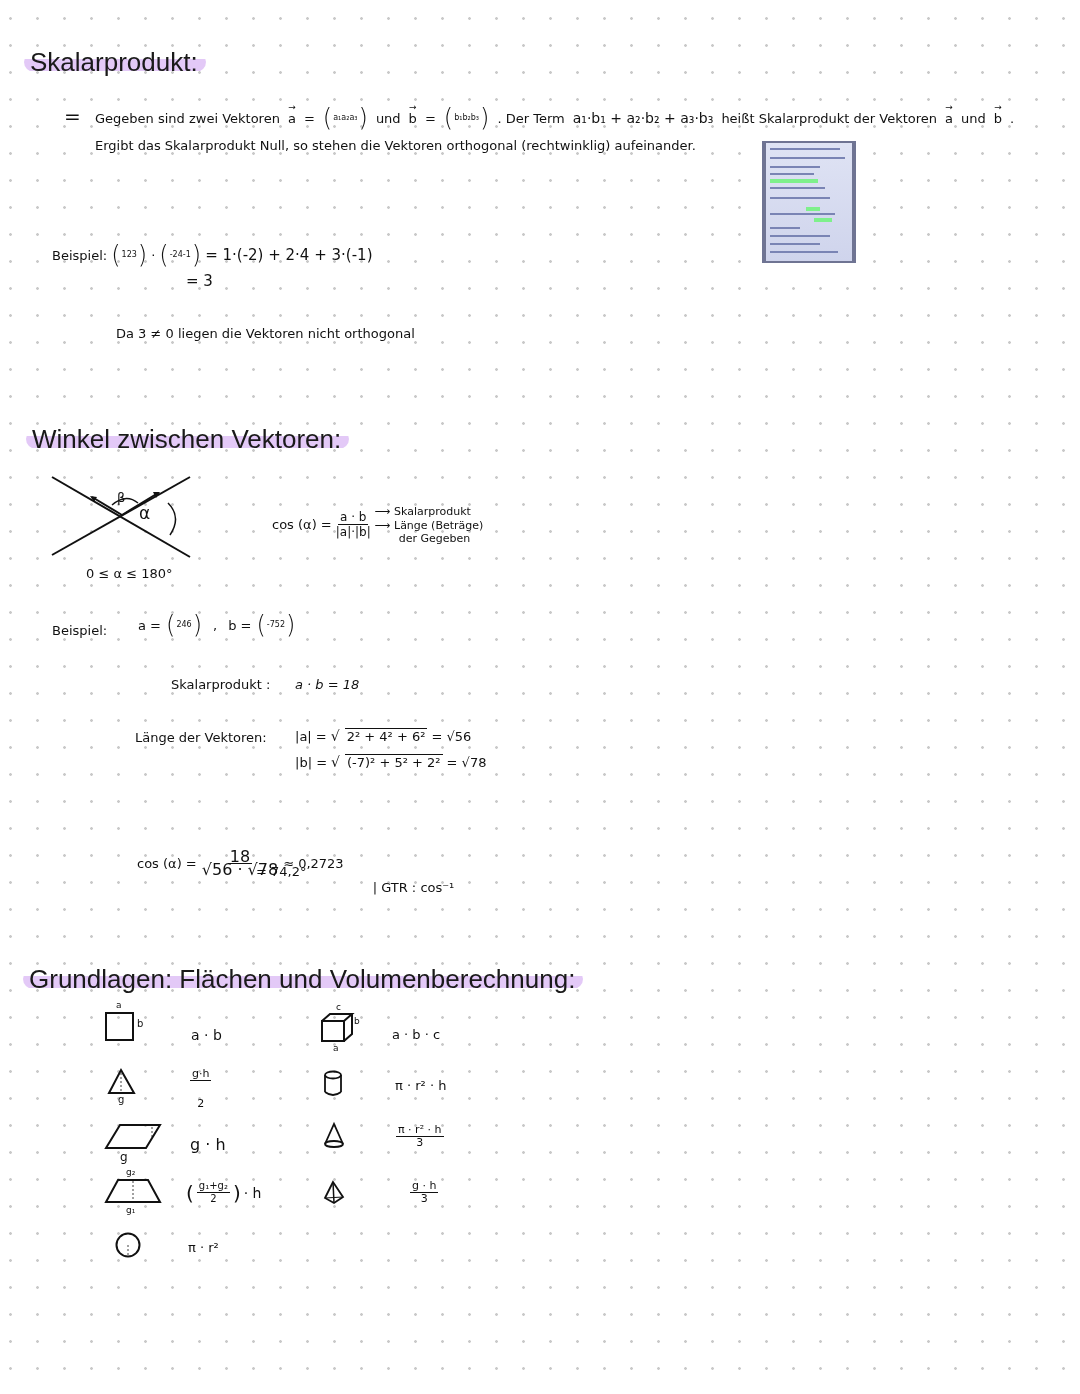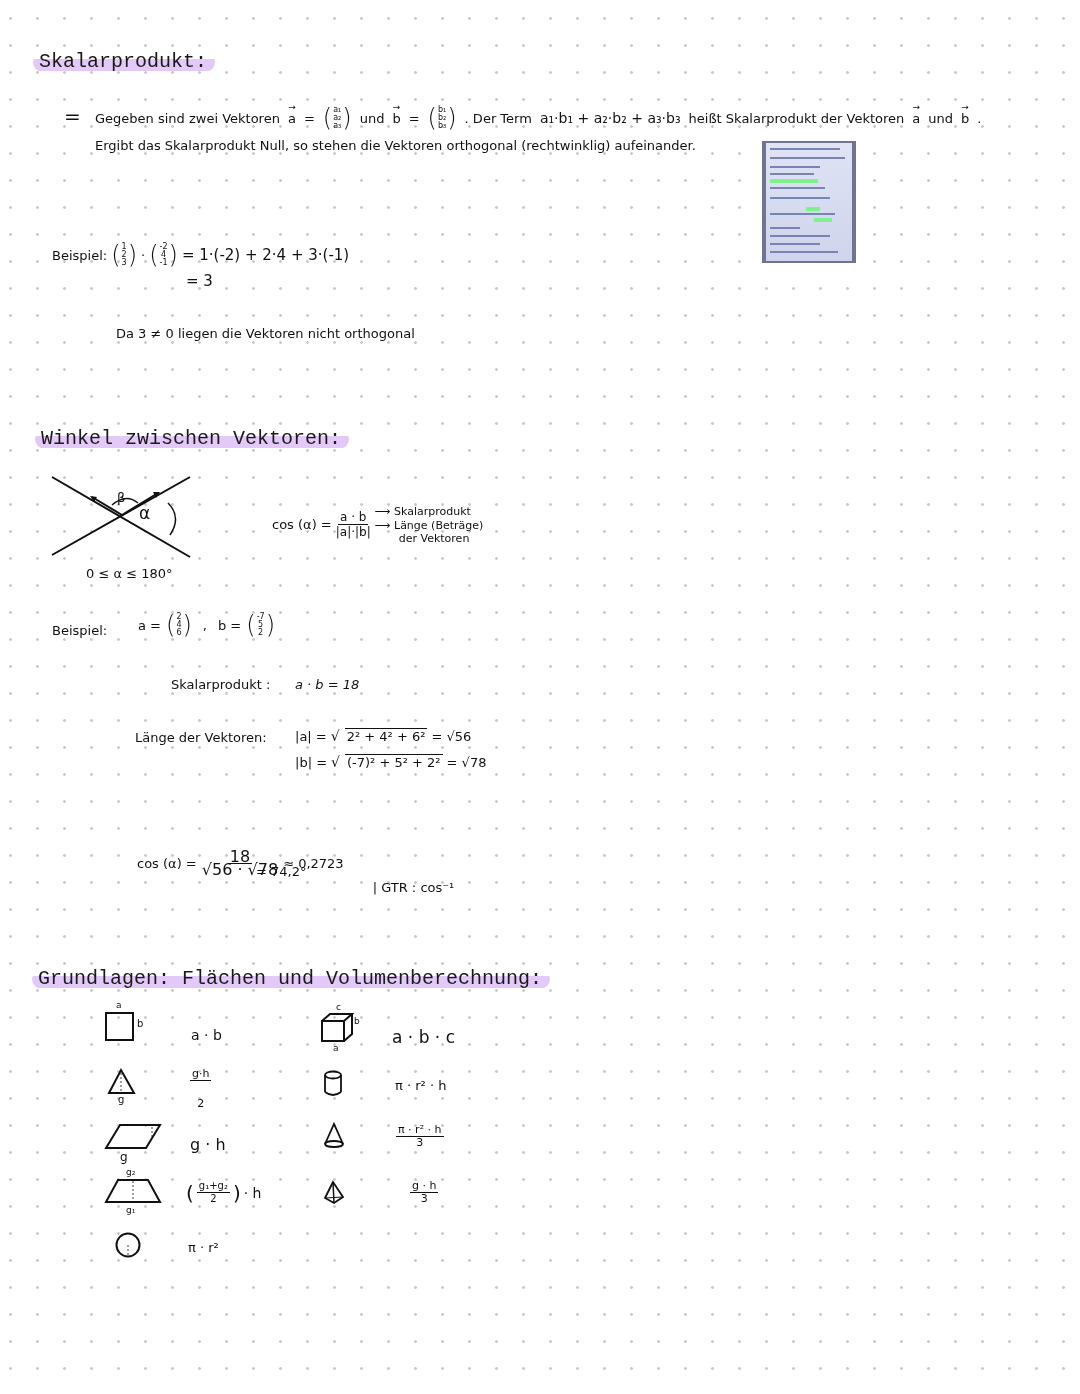--- a/index.html
+++ b/index.html
@@ -8,29 +8,28 @@
       background-color: #ffffff;
       background-image: radial-gradient(circle, #c9c9c9 1.1px, transparent 1.6px);
       background-size: 27px 27px;
       background-position: -3px 5px;
       font-family: "DejaVu Sans", sans-serif;
       color: #111;
     }
     .abs { position: absolute; }
     .hand { font-family: "DejaVu Sans", sans-serif; font-size: 13px; color: #111; white-space: nowrap; }
     .heading {
-      position: absolute; font-family: Liberation Mono, monospace; font-size: 20px; color: #1a1a1a;
+      position: absolute; font-family: Liberation Sans, sans-serif; font-size: 26px; color: #1a1a1a;
       padding: 0 8px 0 6px; line-height: 20px;
       background: linear-gradient(to bottom, transparent 35%, #e3c9f7 35%, #e3c9f7 95%, transparent 95%);
       border-radius: 10px;
-      margin-left: 9px;
     }
     .vec { display: inline-flex; align-items: center; vertical-align: middle; }
     .vec .par { font-size: 24px; line-height: 1; font-weight: 300; }
-    .vec .col { display: inline-flex; flex-direction: column; font-size: 8px; line-height: 8px; text-align: center; padding: 0 1px; }
+    .vec .col { display: inline-flex; flex-direction: row; font-size: 8px; line-height: 8px; text-align: center; padding: 0 1px; }
     .arr { position: relative; display: inline-block; }
     .arr::before { content: "→"; position: absolute; top: -9px; left: 50%; transform: translateX(-50%); font-size: 9px; }
     .frac { display: inline-flex; flex-direction: column; align-items: center; vertical-align: middle; font-size: 12px; line-height: 14px; }
     .frac .num { border-bottom: 1.5px solid #111; padding: 0 2px; }
     .sqrt { border-top: 1.3px solid #111; padding: 0 2px; margin-left: 1px; }
     .sqrt-sign { font-size: 14px; }
     .thumb {
       position: absolute; left: 762px; top: 141px; width: 94px; height: 122px;
       background: #6f7493; padding: 2px 4px; box-sizing: border-box;
     }
@@ -145,21 +144,21 @@
 
 <div class="abs hand" style="left:272px; top:505px; display:flex; align-items:center; gap:4px;">
   <span>cos (α) =</span>
   <span class="frac">
     <span class="num">a · b</span>
     <span>|a|·|b|</span>
   </span>
   <span style="display:flex; flex-direction:column; font-size:11px; line-height:14px; margin-left:0;">
     <span>⟶ <span>Skalarprodukt</span></span>
     <span>⟶ <span>Länge (Beträge)</span></span>
-    <span style="padding-left:24px; line-height:11px;">der Vektoren</span>
+    <span style="padding-left:24px; line-height:11px;">der Gegeben</span>
   </span>
 </div>
 
 <div class="abs hand" style="left:52px; top:623px;">Beispiel:</div>
 <div class="abs hand" style="left:138px; top:613px; display:flex; align-items:center; gap:5px;">
   <span>a =</span>
   <span class="vec">
     <span class="par">(</span>
       <span class="col">
         <span>2</span>
@@ -260,21 +259,21 @@
 <div class="abs hand" style="left:188px; top:1240px; font-size:13px;">π · r²</div>
 
 <svg style="left:320px; top:1012px;" width="34" height="32">
   <rect x="2" y="9" width="22" height="20" fill="none" stroke="#111" stroke-width="2"></rect>
   <polyline points="2,9 10,2 32,2 24,9" fill="none" stroke="#111" stroke-width="2"></polyline>
   <polyline points="32,2 32,22 24,29" fill="none" stroke="#111" stroke-width="2"></polyline>
 </svg>
 <div class="abs hand" style="left:336px; top:1002px; font-size:9px;">c</div>
 <div class="abs hand" style="left:354px; top:1016px; font-size:9px;">b</div>
 <div class="abs hand" style="left:333px; top:1043px; font-size:9px;">a</div>
-<div class="abs hand" style="left:392px; top:1027px; font-size:17px;">a · b · c</div>
+<div class="abs hand" style="left:392px; top:1027px; font-size:13px;">a · b · c</div>
 
 <svg style="left:323px; top:1070px;" width="22" height="28">
   <ellipse cx="10" cy="5" rx="8" ry="3.5" fill="none" stroke="#111" stroke-width="1.8"></ellipse>
   <line x1="2" y1="5" x2="2" y2="22" stroke="#111" stroke-width="1.8"></line>
   <line x1="18" y1="5" x2="18" y2="22" stroke="#111" stroke-width="1.8"></line>
   <path d="M 2 22 Q 10 28 18 22" fill="none" stroke="#111" stroke-width="1.8"></path>
 </svg>
 <div class="abs hand" style="left:395px; top:1078px; font-size:13px;">π · r² · h</div>
 
 <svg style="left:323px; top:1122px;" width="22" height="28">

